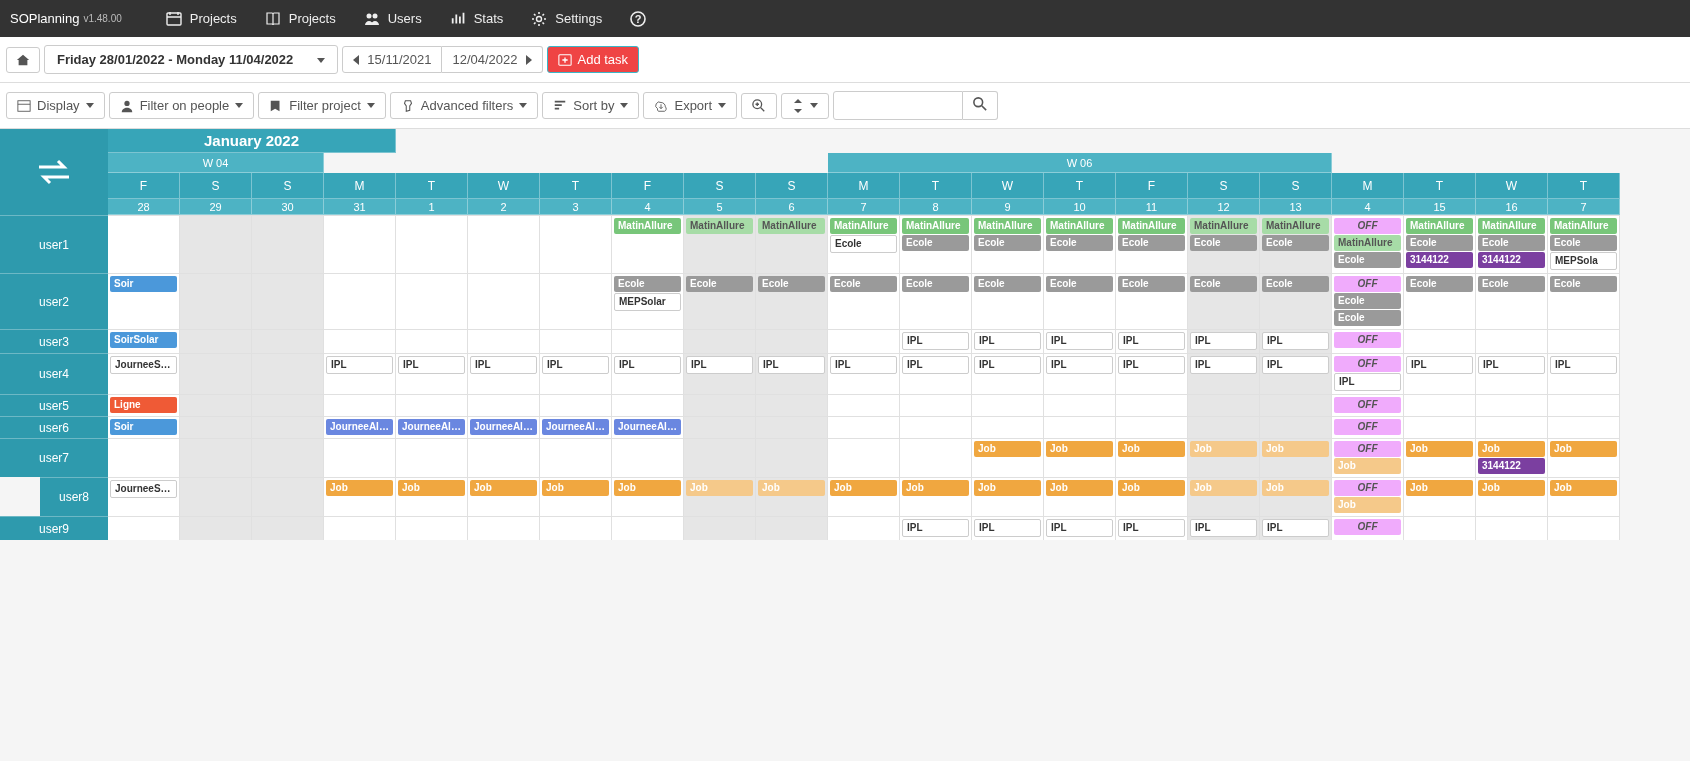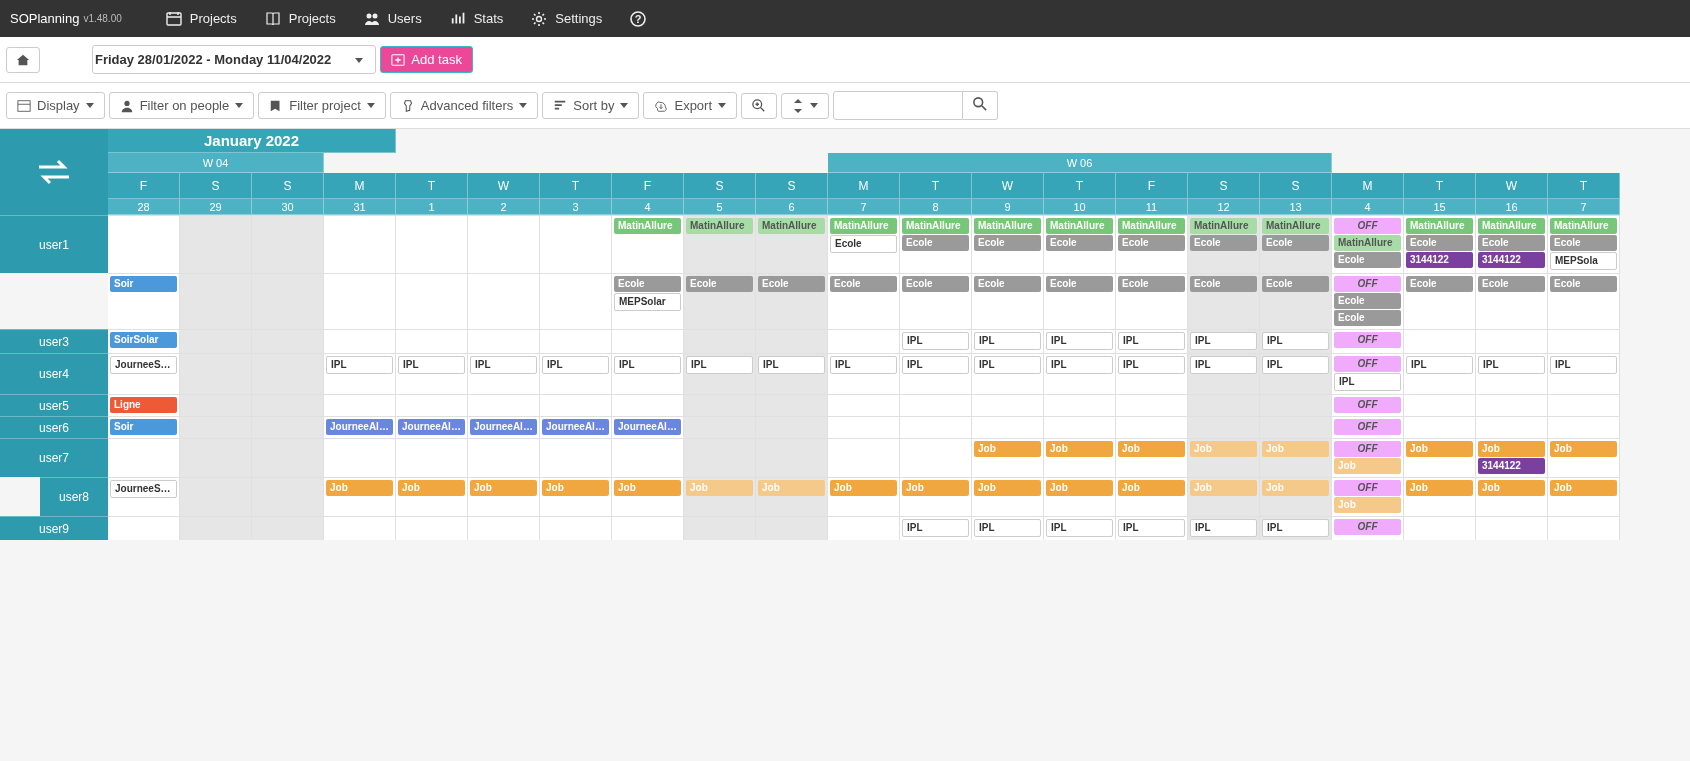--- a/index.html
+++ b/index.html
@@ -12,26 +12,26 @@
 .nav-items { display: flex; }
 .nav-item { display: flex; align-items: center; padding: 0 14px; height: 37px; cursor: pointer; color:#eee;}
 .nav-item svg { margin-right: 8px; fill: #eee; }
 
 
 .toolbar { background: #fff; border-bottom: 1px solid #ddd; padding: 8px 6px; display: flex; align-items: center; gap: 4px; }
 .btn { border: 1px solid #ccc; background: #fff; border-radius: 3px; padding: 5px 10px; display: inline-flex; align-items: center; cursor: pointer; font-size: 13px; color:#555;}
 .btn svg { margin-right: 6px; fill:#555;}
 .btn-home { padding: 5px 9px; }
 .btn-home svg { margin-right:0;}
-.date-range { font-weight: 600; padding: 6px 44px 6px 2px; position: relative; color:#333;margin-left:48px;}
+.date-range { font-weight: 600; padding: 6px 44px 6px 12px; position: relative; color:#333;}
 .date-range::after { content:''; border-left:4px solid transparent; border-right:4px solid transparent; border-top:5px solid #555; position:absolute; right:12px; top:50%; margin-top:-2px;}
 .btn-group { display: inline-flex; }
 .btn-group .btn:first-child { border-radius:3px 0 0 3px;}
 .btn-group .btn:last-child { border-radius:0 3px 3px 0; border-left:none;}
-.btn-add { background: #ec4899; color:#fff; border-color:#3BB6C8; }
+.btn-add { background: #ef4444; color:#fff; border-color:#3BB6C8; }
 .btn-add svg{fill:#fff;}
 .caret { margin-left:6px; width:0;height:0;border-left:4px solid transparent;border-right:4px solid transparent;border-top:5px solid #555; display:inline-block;vertical-align:middle;}
 .btn-icononly svg{margin-right:0;}
 
 .search-group{display:inline-flex;}
 .search-input{border:1px solid #ccc;border-radius:3px 0 0 3px;padding:5px 8px;width:130px;}
 .search-btn{border:1px solid #ccc;border-left:none;border-radius:0 3px 3px 0;background:#fff;padding:5px 10px;cursor:pointer;}
 
 
 .planner-wrap{overflow-x:auto;}
@@ -112,20 +112,34 @@
     </div>
 </div>
 
 <div class="toolbar">
   <button class="btn btn-home">
       <svg width="14" height="14" viewBox="0 0 16 16">
         <path d="M8 2l7 6h-2v6H3V8H1z"></path>
       </svg>
     </button>
   <button class="btn date-range">Friday 28/01/2022 - Monday 11/04/2022</button>
+  <div class="btn-group">
+    <button class="btn">
+        <svg width="8" height="10" viewBox="0 0 8 10">
+          <path d="M6 0L0 5l6 5z"></path>
+        </svg>
+        <span>15/11/2021</span>
+      </button>
+    <button class="btn">
+        <span>12/04/2022</span>
+        <svg width="8" height="10" viewBox="0 0 8 10" style="margin-left:6px;margin-right:0;">
+          <path d="M2 0l6 5-6 5z"></path>
+        </svg>
+      </button>
+  </div>
   <button class="btn btn-add">
       <svg width="14" height="14" viewBox="0 0 16 16">
         <rect x="1" y="2" width="14" height="12" rx="1" fill="none" stroke="#fff" stroke-width="1.2"></rect>
         <path d="M8 5v6M5 8h6" stroke="#fff" stroke-width="1.5"></path>
       </svg>
       <span>Add task</span>
     </button>
 </div>
 
 <div class="toolbar">
@@ -305,20 +319,21 @@
       <div class="cell r1" style="grid-column:21;">
         <div class="task green">MatinAllure</div>
         <div class="task grey">Ecole</div>
         <div class="task purple">3144122</div>
       </div>
       <div class="cell r1" style="grid-column:22;">
         <div class="task green">MatinAllure</div>
         <div class="task grey">Ecole</div>
         <div class="task white">MEPSola</div>
       </div>
+      <div class="row-label r2" style="grid-column:1;">user2</div>
       <div class="cell r2" style="grid-column:2;">
         <div class="task lblue">Soir</div>
       </div>
       <div class="cell wkend r2" style="grid-column:3;"></div>
       <div class="cell wkend r2" style="grid-column:4;"></div>
       <div class="cell r2" style="grid-column:5;"></div>
       <div class="cell r2" style="grid-column:6;"></div>
       <div class="cell r2" style="grid-column:7;"></div>
       <div class="cell r2" style="grid-column:8;"></div>
       <div class="cell r2" style="grid-column:9;">

